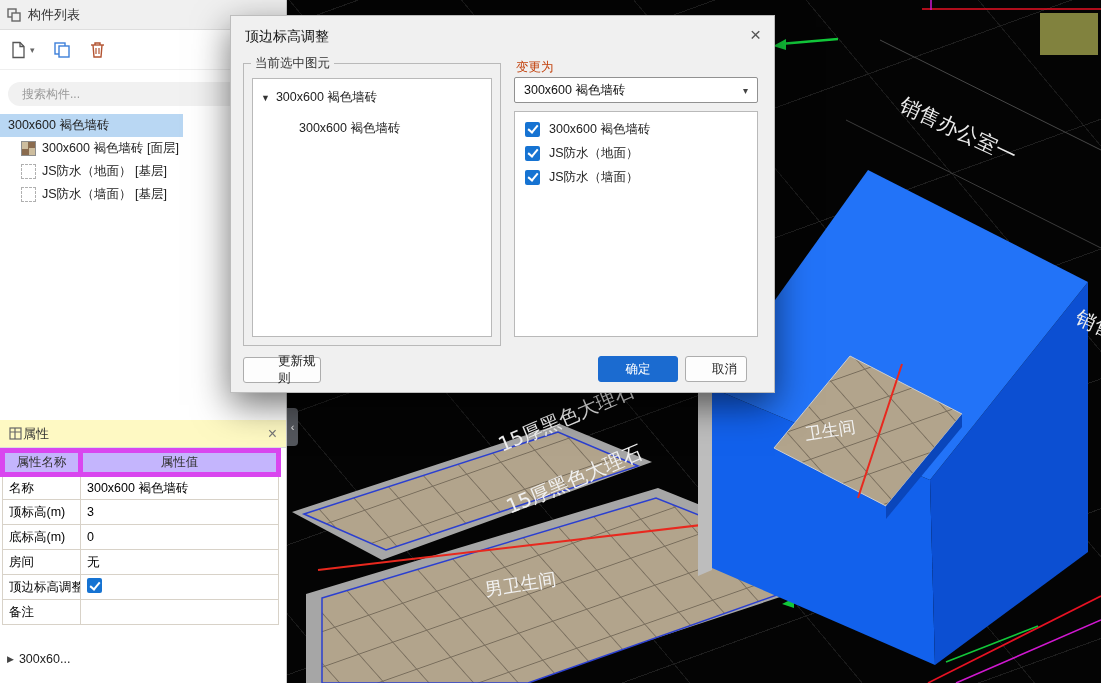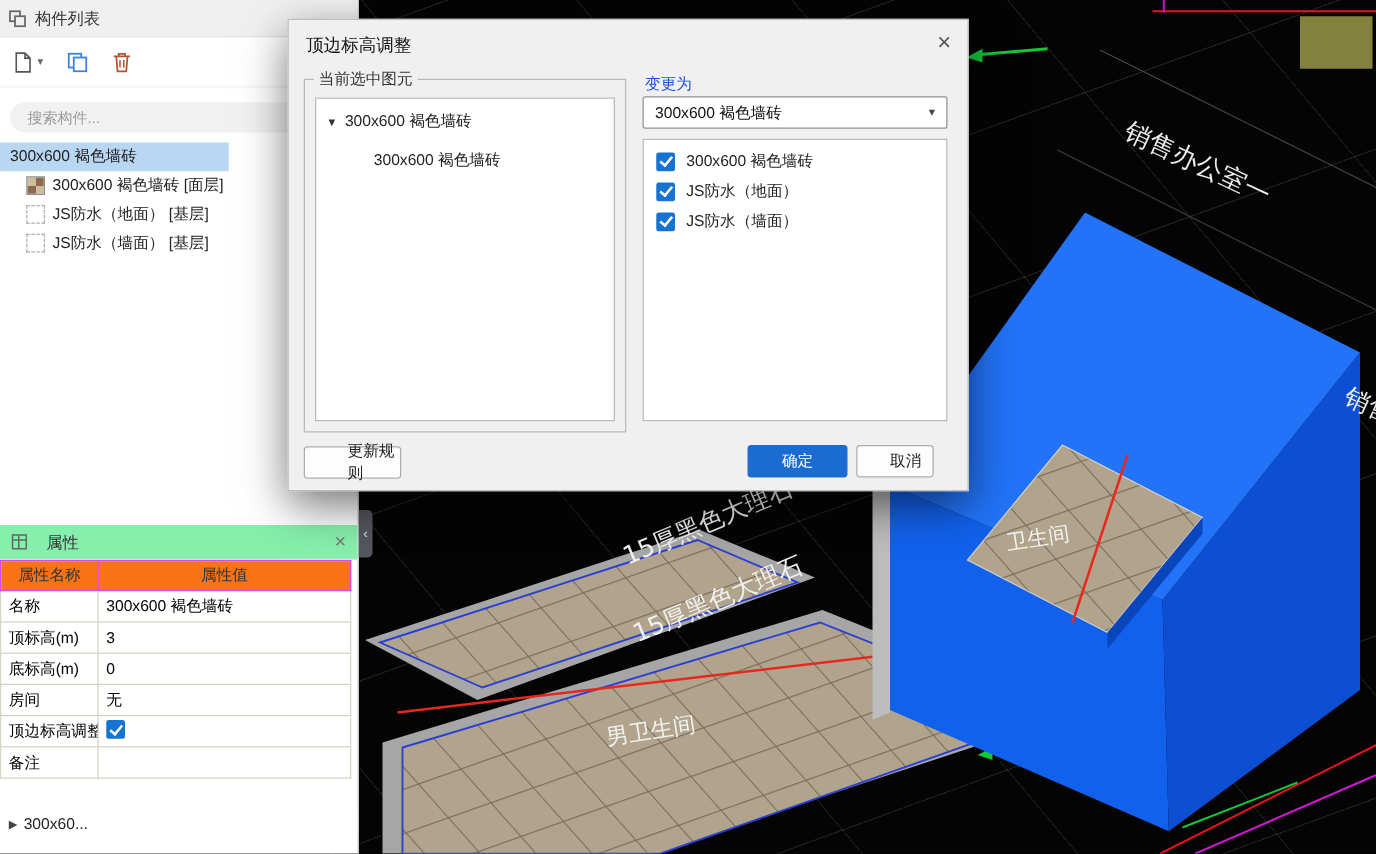--- a/index.html
+++ b/index.html
@@ -25,45 +25,45 @@
   .tree{font-size:12.5px;color:#222;}
   .tree-row{height:23px;display:flex;align-items:center;padding-left:8px;gap:6px;white-space:nowrap;}
   .tree-row.selected{background:#b9d7f3;width:183px;}
   .tree-row.child{padding-left:21px;}
   .swatch{width:15px;height:15px;flex:none;}
   .swatch.texture{background:conic-gradient(#8a6b4e 0 25%, #cdbd9e 0 50%, #8a6b4e 0 75%, #cdbd9e 0);border:1px solid #8d8d8d;}
   .swatch.empty{border:1px dashed #b0b0b0;background:#fff;}
 
   
   .props-panel{position:absolute;left:0;top:420px;width:287px;height:263px;background:#fff;border-right:1px solid #c9c9c9;z-index:2;}
-  .props-header{height:28px;background:#86efac;display:flex;align-items:center;padding:0 9px;gap:15px;font-size:13px;color:#333;border-bottom:1px solid #ddd;}
+  .props-header{height:28px;background:#fef9c3;display:flex;align-items:center;padding:0 9px;gap:1px;font-size:13px;color:#333;border-bottom:1px solid #ddd;}
   .props-close{margin-left:auto;color:#777;font-size:16px;line-height:1;cursor:default;}
   .props-table{width:281px;border-collapse:collapse;font-size:12.5px;table-layout:fixed;margin-left:0;}
-  .props-table th{background:#f97316;font-weight:normal;border:1px solid #d946ef;height:24px;color:#333;font-family:Liberation Serif, serif;}
+  .props-table th{background:#c4b5fd;font-weight:normal;border:5px solid #d946ef;height:24px;color:#333;font-family:Liberation Serif, serif;}
   .props-table td{border:1px solid #d8d2c8;height:25px;padding:0 6px;color:#000000;background:#fff;overflow:hidden;white-space:nowrap;}
   .props-table th.c1, .props-table td.c1{width:78px;}
   .blue{color:#2f5bd1;}
   .cb{width:15px;height:15px;background:#1673d2;border-radius:2px;position:relative;display:inline-block;flex:none;}
   .cb::after{content:"";position:absolute;left:4.5px;top:1.5px;width:4px;height:8px;border:solid #fff;border-width:0 2px 2px 0;transform:rotate(40deg);}
   .group-row{position:absolute;top:228px;left:0;right:0;height:22px;display:flex;align-items:center;gap:5px;padding-left:7px;font-size:12.5px;color:#222;background:#fff;}
   .group-row .tri{font-size:9px;color:#444;}
 
   .collapse-handle{position:absolute;left:287px;top:408px;width:11px;height:38px;background:#54575d;color:#e3e3e3;display:flex;align-items:center;justify-content:center;font-size:11px;border-radius:0 4px 4px 0;z-index:3;}
 
   
   .dialog{position:absolute;left:230px;top:15px;width:545px;height:378px;background:#f0f0f0;border:1px solid #bdbdbd;box-shadow:0 12px 34px rgba(0,0,0,.55);z-index:5;}
   .dialog-title{position:absolute;left:14px;top:12px;font-size:14px;color:#111;}
   .dialog-close{position:absolute;right:13px;top:8px;font-size:19px;color:#555;cursor:default;}
   .groupbox{position:absolute;left:12px;top:47px;width:258px;height:283px;border:1px solid #b9b9b9;}
   .groupbox-label{position:absolute;left:7px;top:-9px;background:#f0f0f0;padding:0 4px;font-size:12.5px;color:#333;}
   .listbox{position:absolute;left:8px;right:8px;top:14px;bottom:8px;background:#fff;border:1px solid #b9b9b9;overflow:hidden;font-size:12.5px;color:#222;}
   .dlg-tree-parent{margin:10px 0 0 8px;display:flex;align-items:center;gap:6px;white-space:nowrap;}
   .dlg-tree-parent .tri{font-size:9px;color:#333;}
   .dlg-tree-child{margin:14px 0 0 46px;white-space:nowrap;}
-  .change-label{position:absolute;left:285px;top:43px;font-size:12.5px;color:#1d4ed8;}
+  .change-label{position:absolute;left:285px;top:43px;font-size:12.5px;color:#c2410c;}
   .combo{position:absolute;left:283px;top:61px;width:244px;height:26px;background:#fff;border:1px solid #919191;border-radius:2px;display:flex;align-items:center;padding:0 9px;font-size:12.5px;color:#111;}
   .combo-caret{margin-left:auto;color:#444;font-size:10px;}
   .options-list{position:absolute;left:283px;top:95px;width:244px;height:226px;background:#fff;border:1px solid #b9b9b9;padding:9px 8px 0 10px;display:flex;flex-direction:column;gap:8px;}
   .option-row{display:flex;align-items:center;gap:9px;font-size:12.5px;height:16px;color:#222;white-space:nowrap;}
   .btn{position:absolute;height:26px;border:1px solid #adadad;background:#fdfdfd;border-radius:3px;font-size:12.5px;color:#222;display:flex;align-items:center;justify-content:center;cursor:default;}
   .btn.primary{background:#1b6bd0;border-color:#1b6bd0;color:#fff;}
   .btn-update{left:12px;top:341px;width:78px;padding-left:34px;}
   .btn-ok{left:367px;top:340px;width:80px;}
   .btn-cancel{left:454px;top:340px;width:62px;padding-left:17px;}
 </style>

